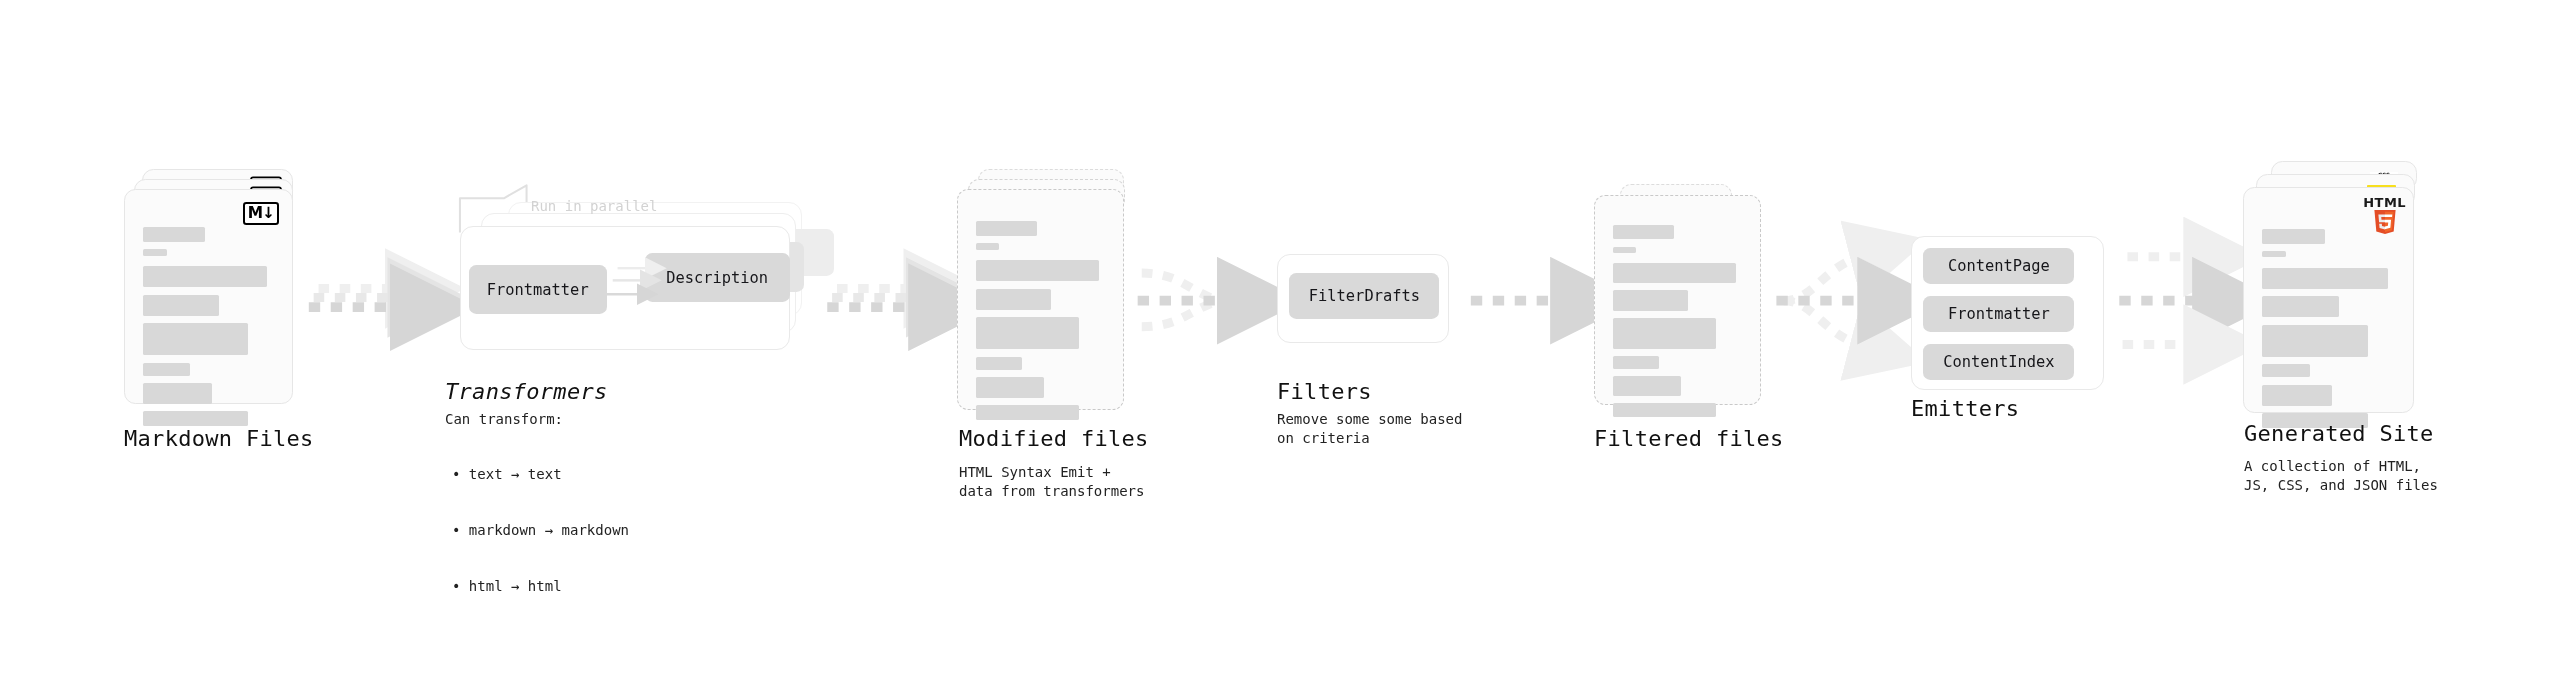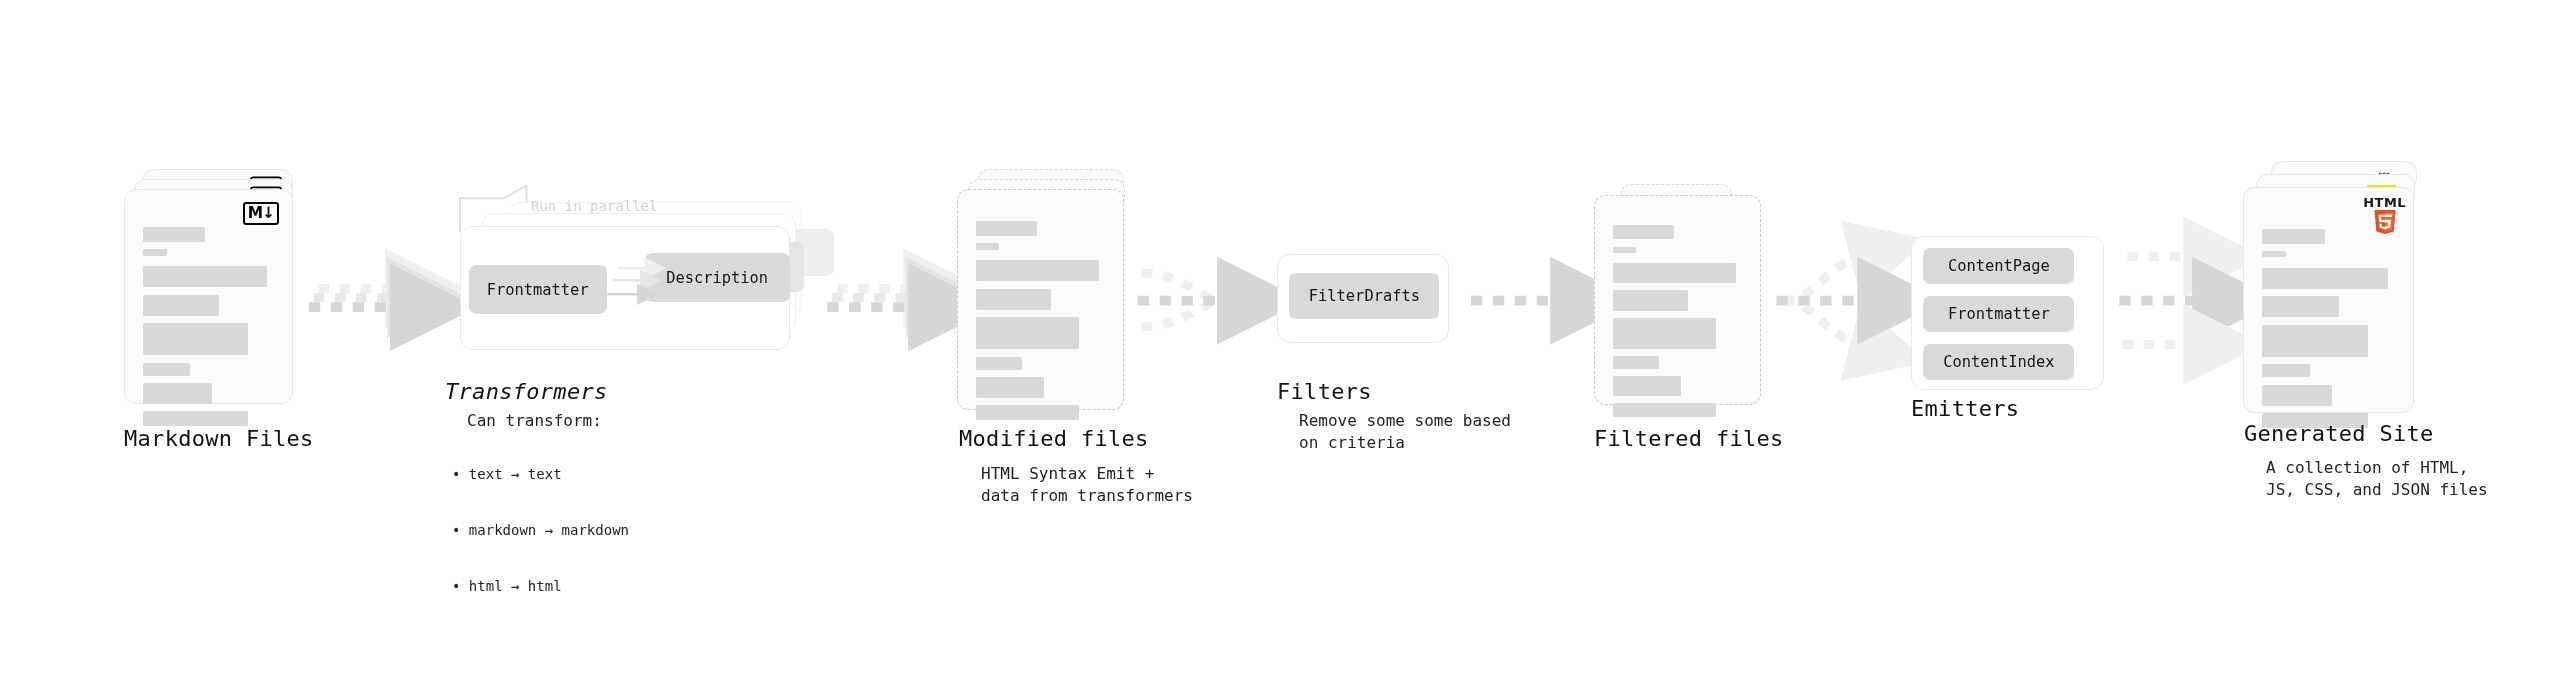--- a/index.html
+++ b/index.html
@@ -103,25 +103,24 @@
 
   
   .label-title {
     font-size: 22px;
     font-weight: 400;
     letter-spacing: 0.3px;
     color: #111;
     white-space: nowrap;
   }
   .label-sub {
-    font-size: 16px;
+    font-size: 14px;
     line-height: 1.38;
     color: #222;
     white-space: pre-line;
-    margin-left: 22px;
   }
   .label-list {
     font-size: 14px;
     line-height: 1.42;
     color: #222;
   }
   .label-list .li { white-space: nowrap; margin-top: 36px; }
 
   
   .proc-stack { position: relative; }

